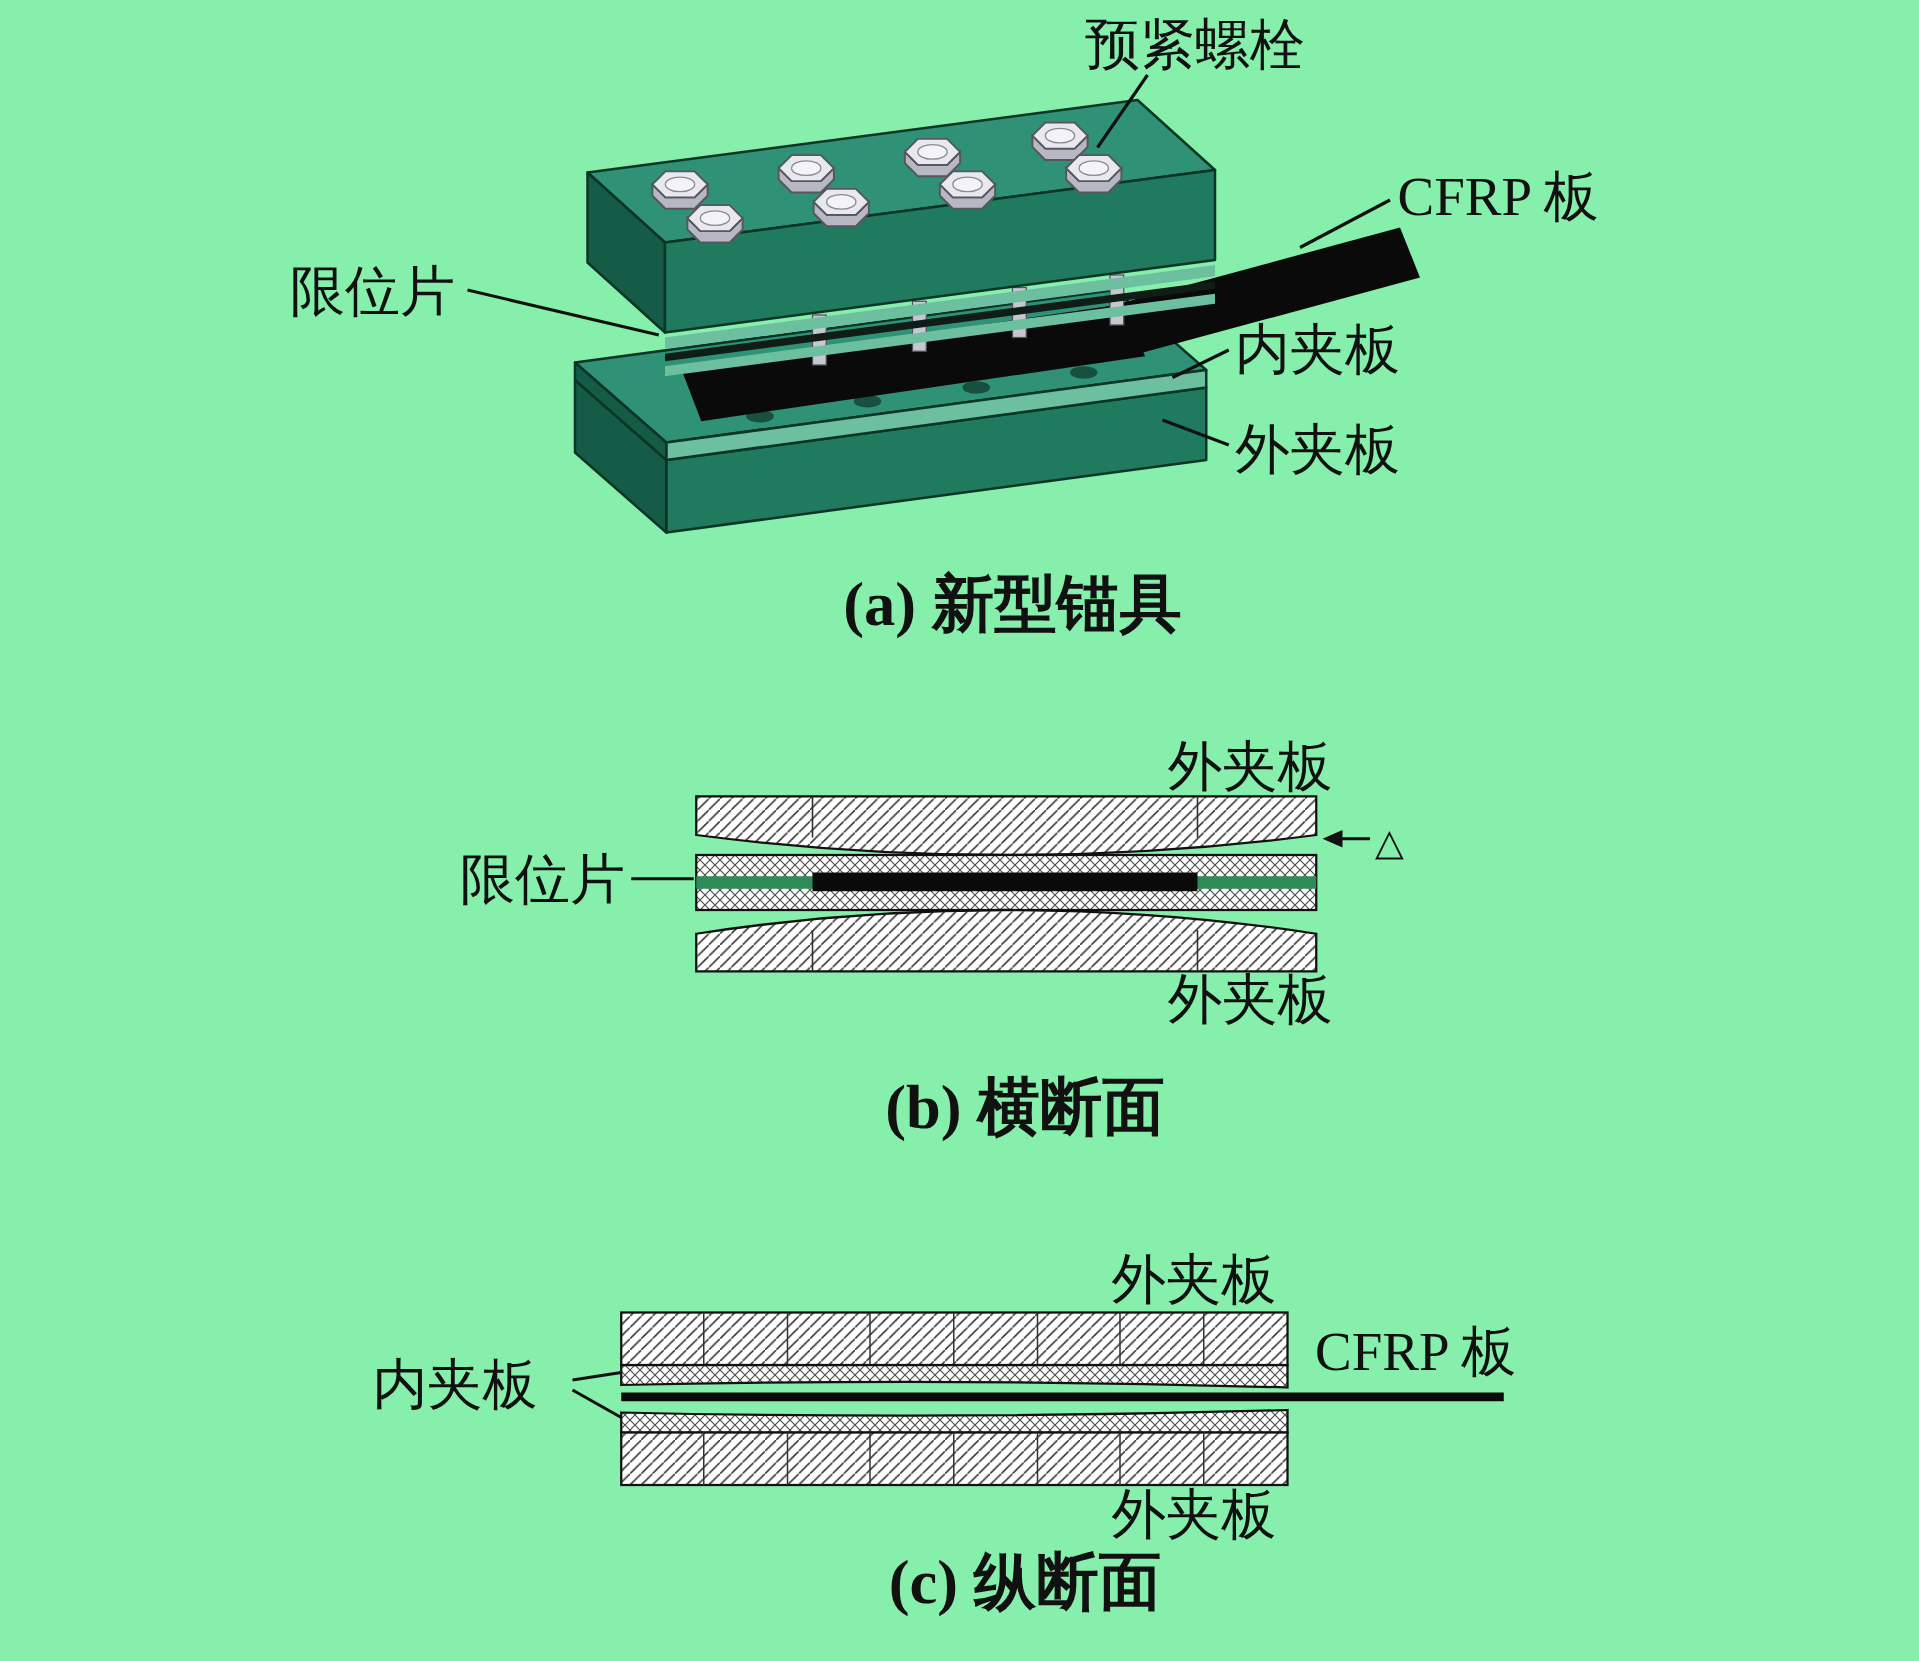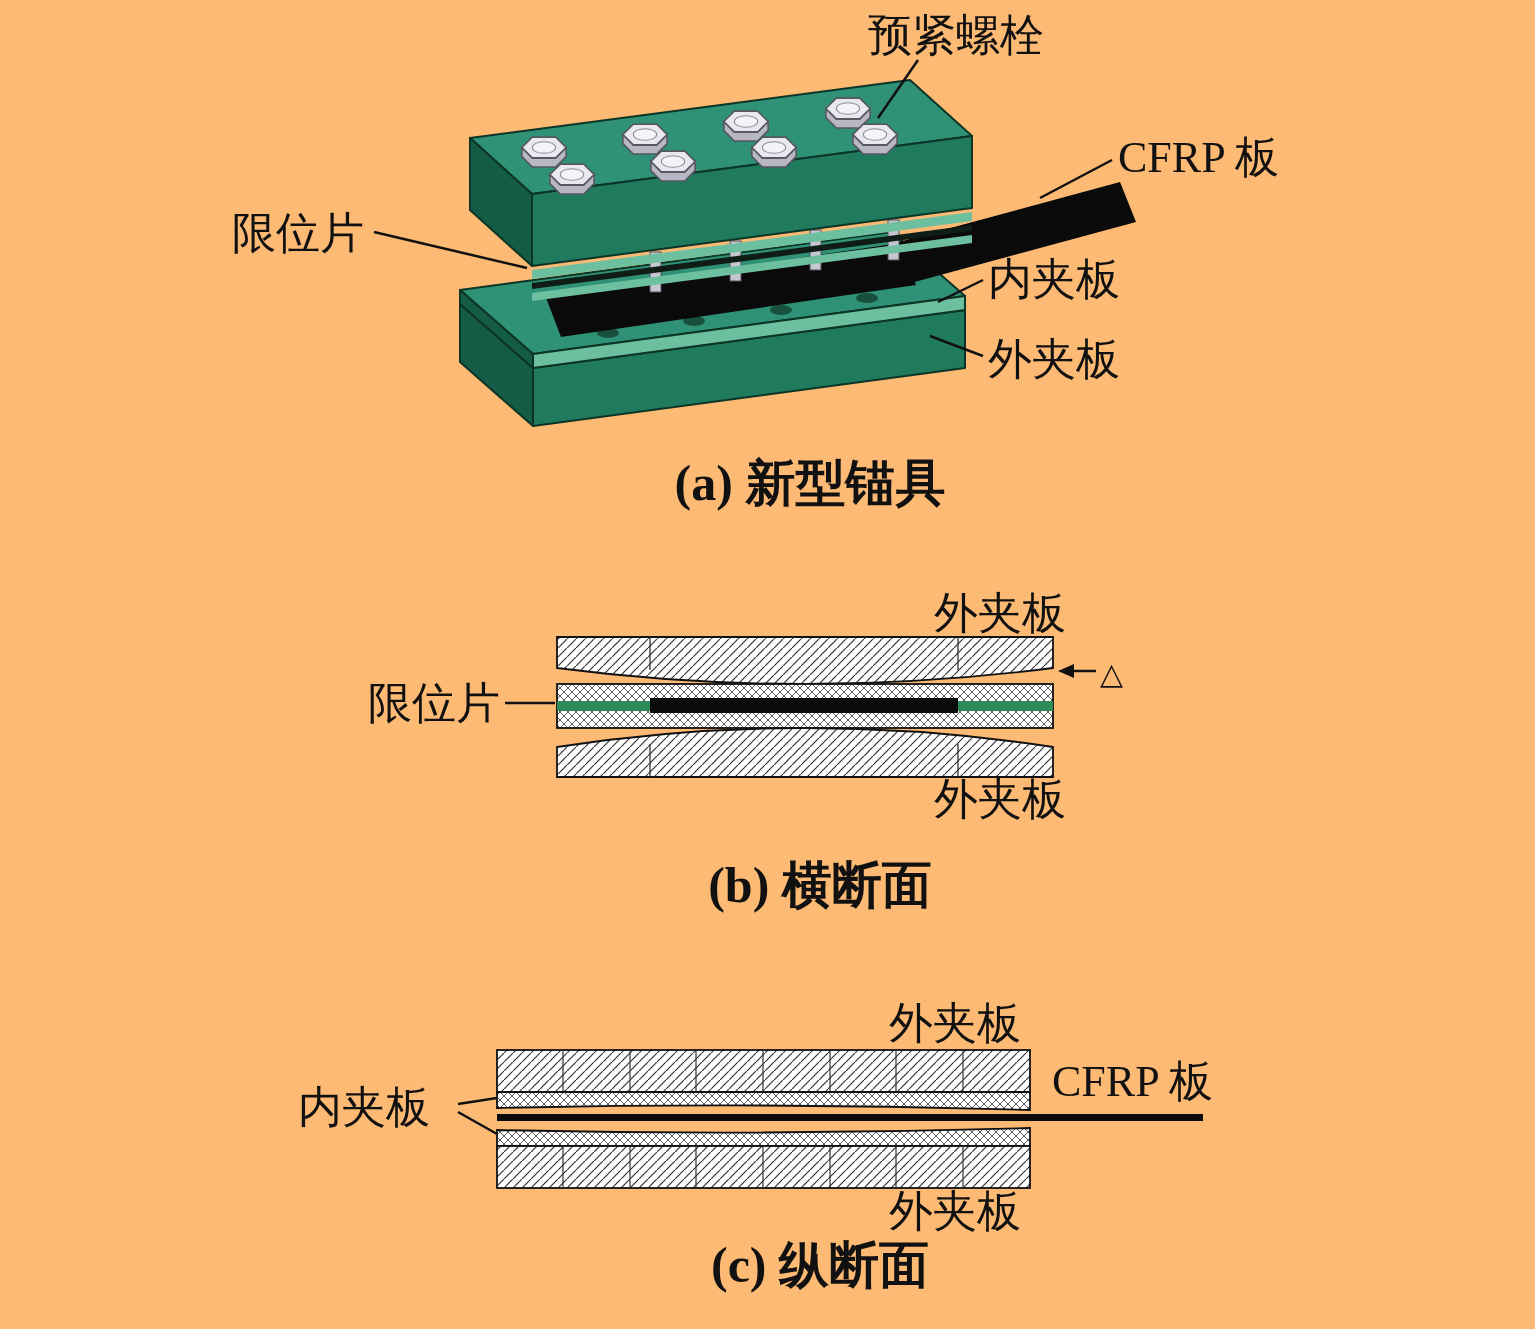--- a/index.html
+++ b/index.html
@@ -1,18 +1,18 @@
 <!DOCTYPE html>
 <html><head>
 <meta charset="utf-8">
 <style>
   * { margin:0; padding:0; box-sizing:border-box; }
   html,body { background:#ffffff; }
   body { width:1535px; height:1329px; overflow:hidden; }
-  .figure { position:relative; width:1535px; height:1329px; background:#fdba74; }
+  .figure { position:relative; width:1535px; height:1329px; background:#86efac; }
   .figure svg { position:absolute; left:0; top:0; }
   .lbl  { font-family:"Liberation Serif","DejaVu Serif",serif; font-size:44px; fill:#111111; }
   .cap  { font-family:"Liberation Serif","DejaVu Serif",serif; font-size:50px; fill:#111111; font-weight:600; }
   .delta{ font-family:"DejaVu Sans","Liberation Sans",sans-serif; font-size:30px; fill:#111111; }
   .leader { stroke:#111111; stroke-width:2.5; fill:none; }
   .edge   { stroke:#0c3526; stroke-width:2; stroke-linejoin:round; }
   .ink    { stroke:#111111; stroke-width:1.8; }
 </style>
 </head>
 <body>

